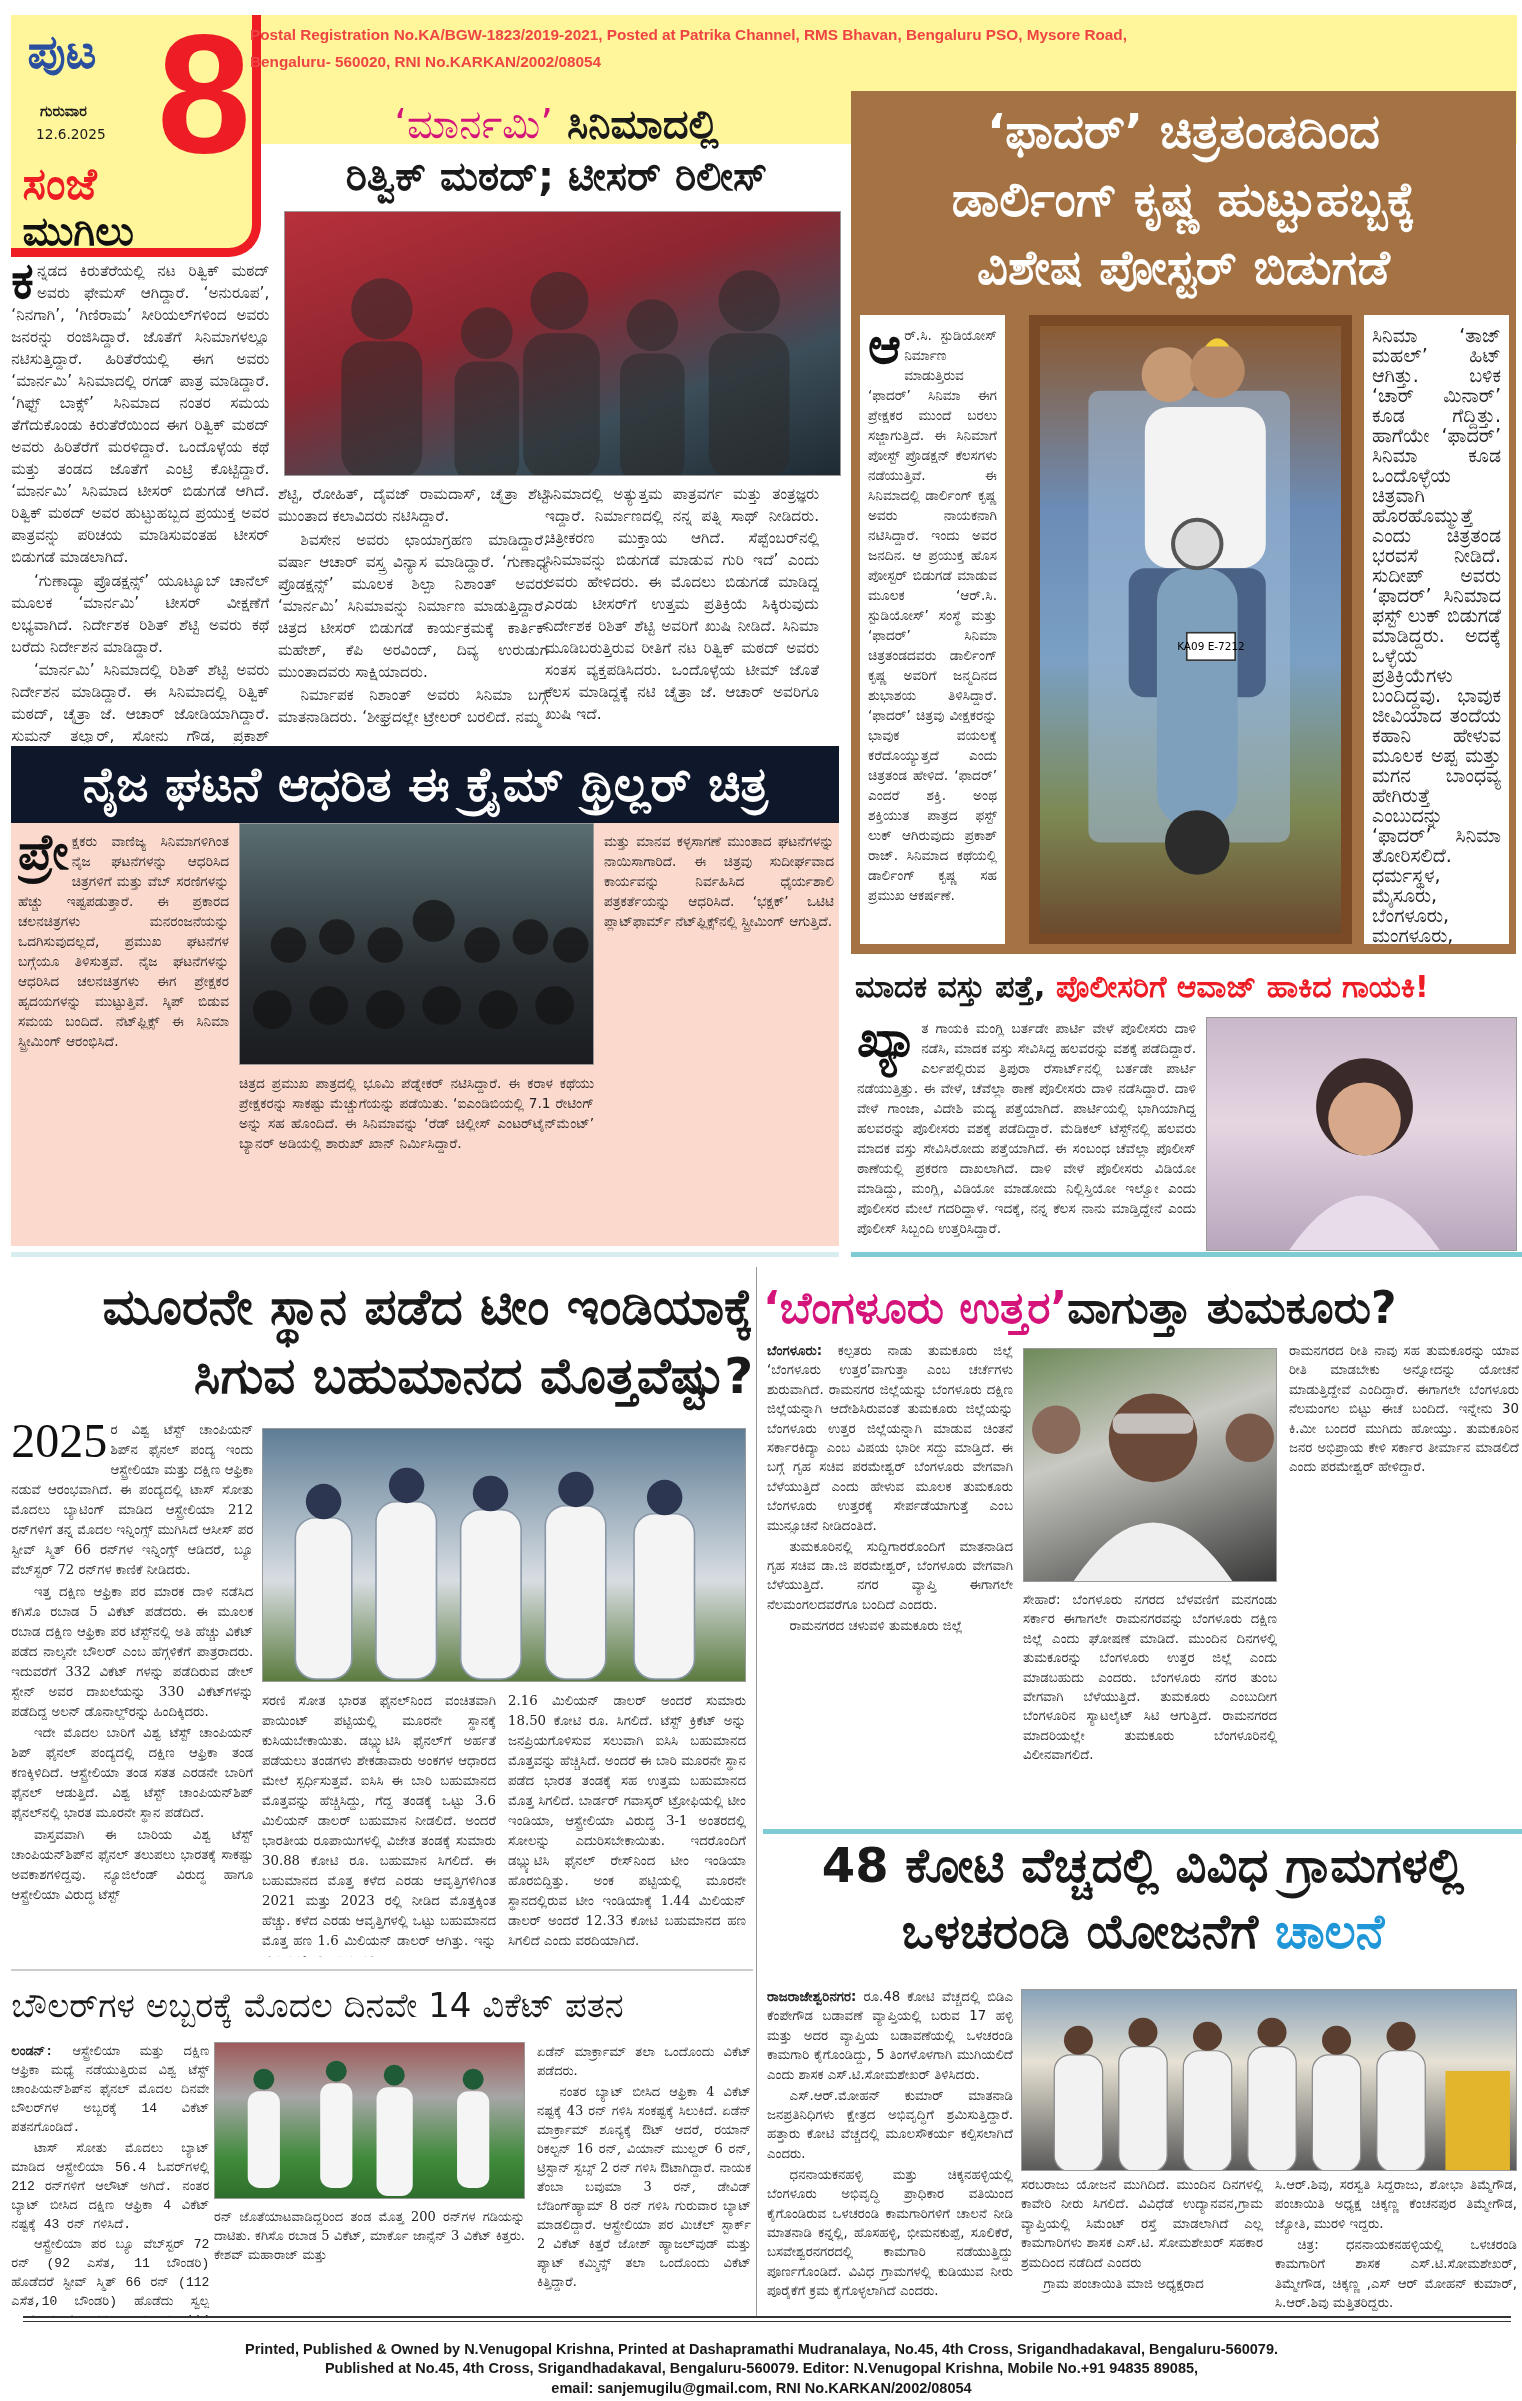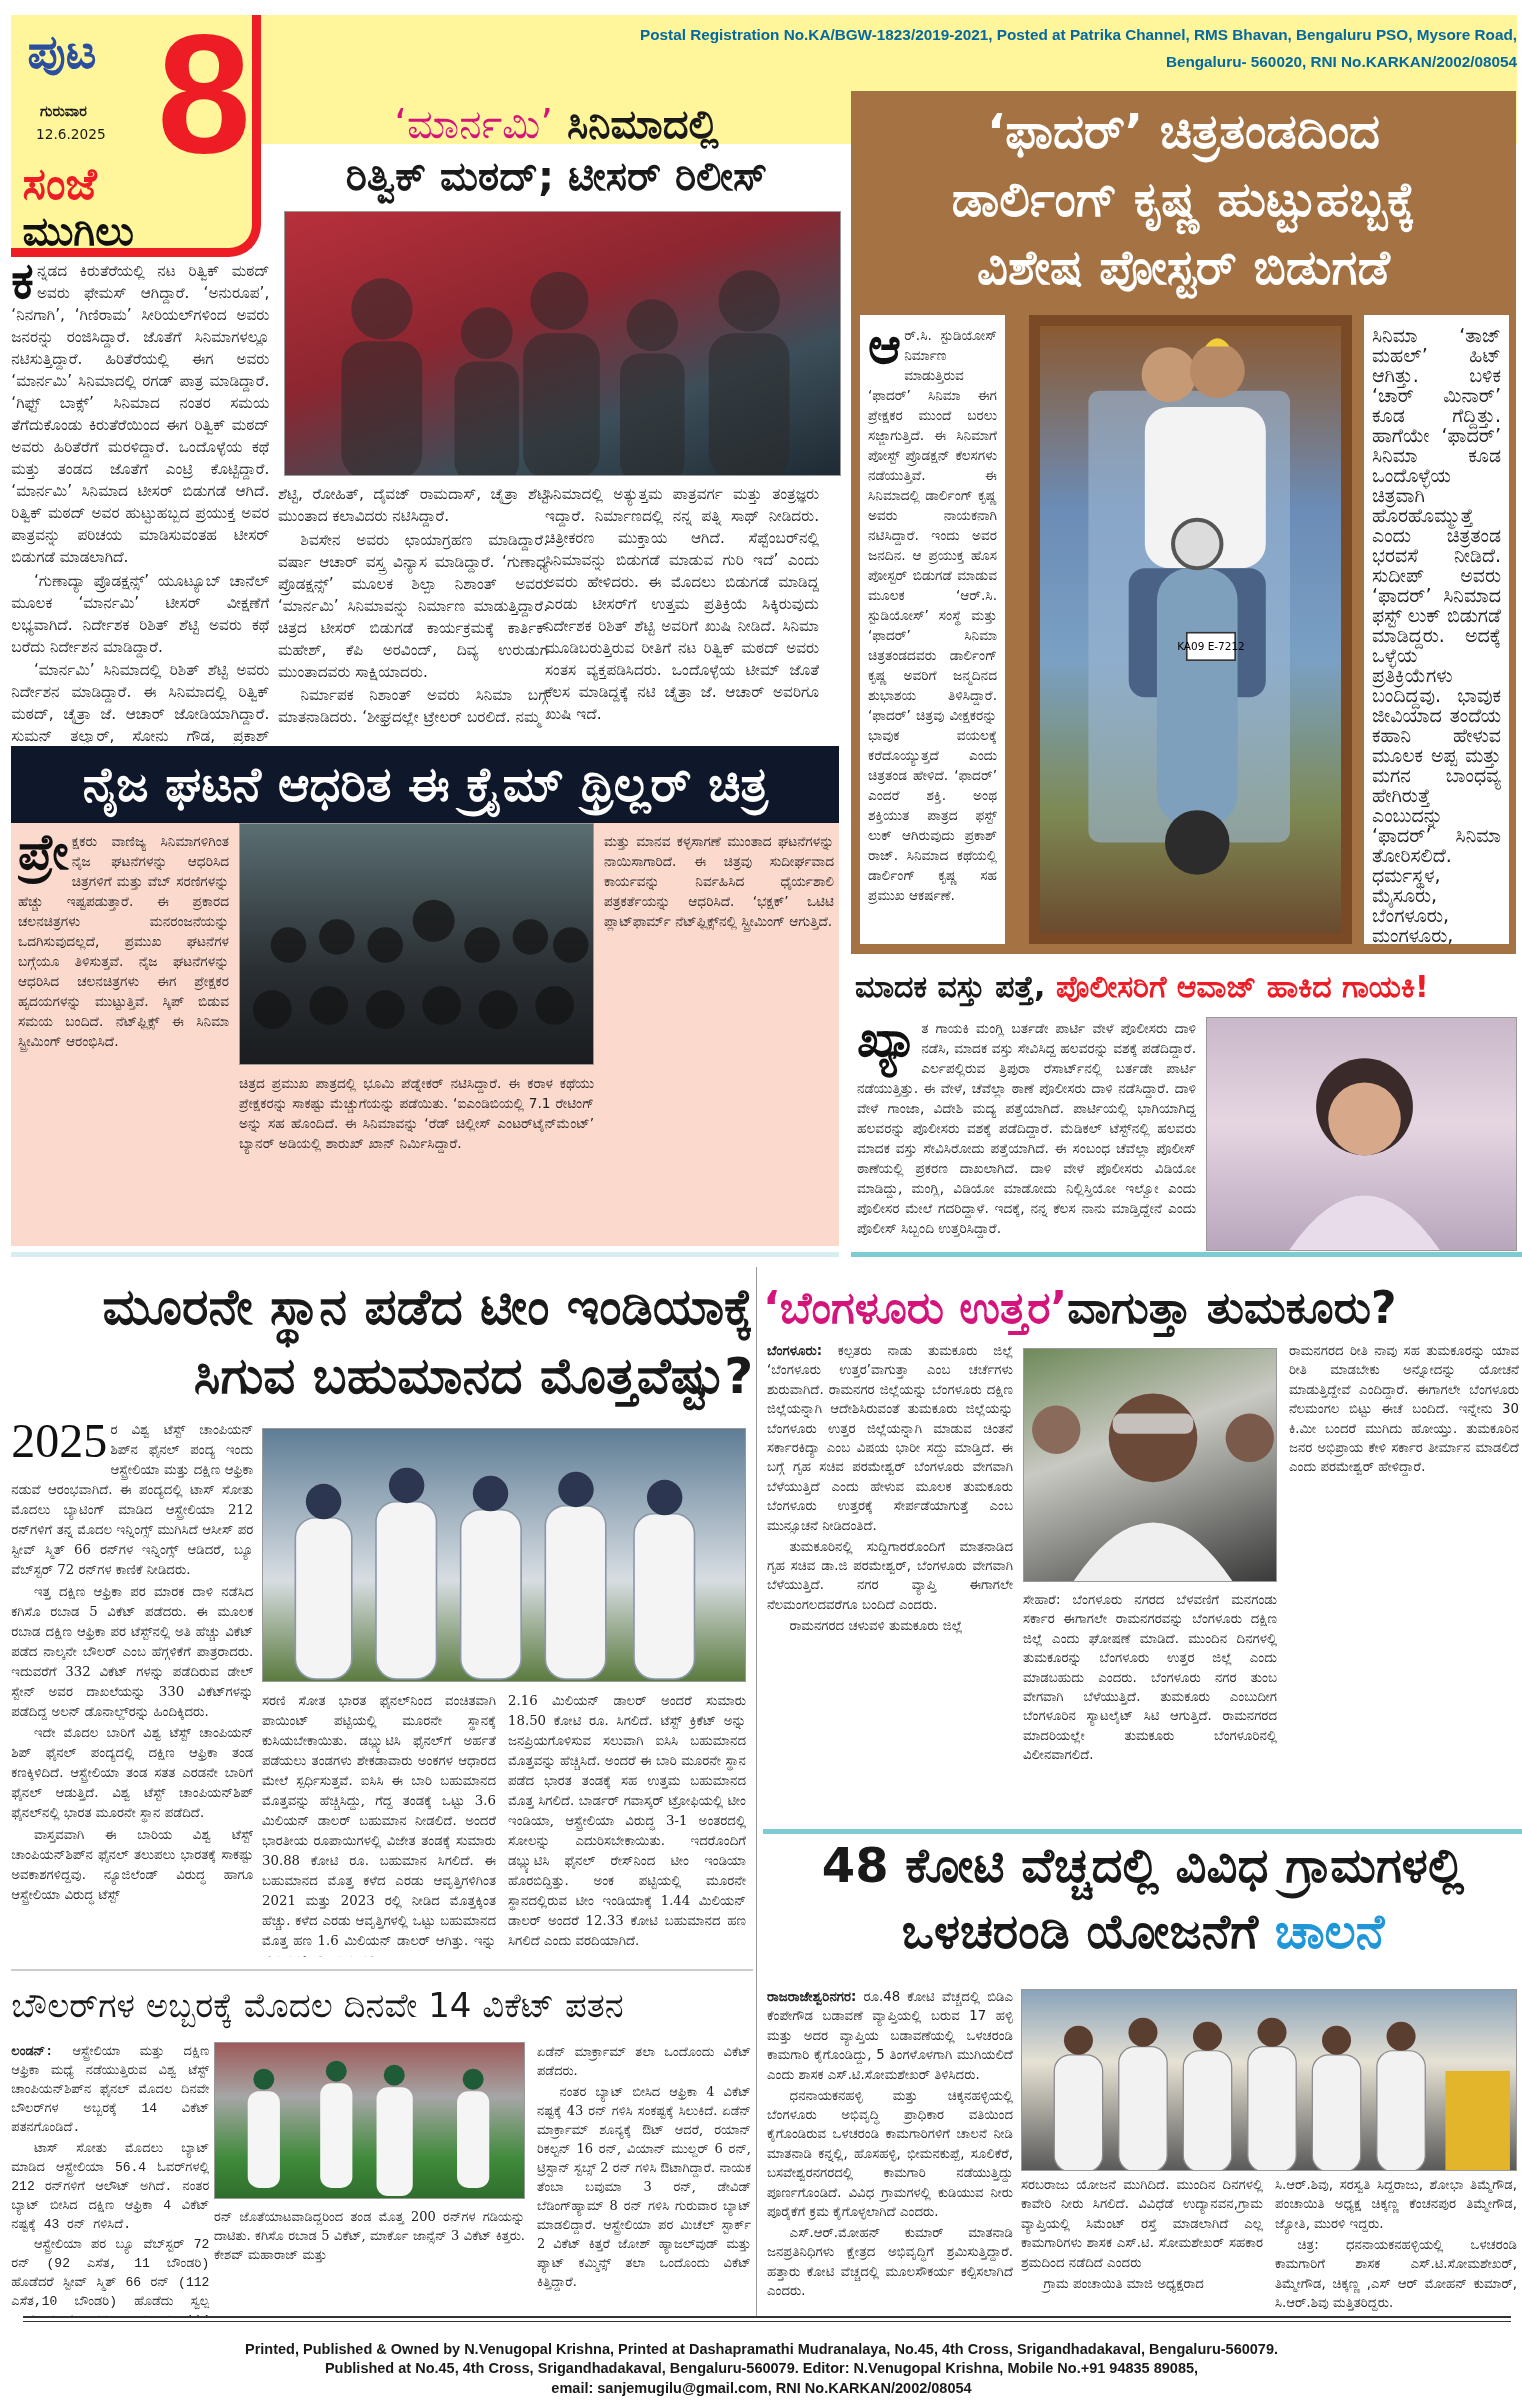--- a/index.html
+++ b/index.html
@@ -13,21 +13,21 @@
   .photo{border:0.8px solid #999;overflow:hidden}
   
   #masthead-yellow{left:11.3px;top:14.5px;width:1506px;height:129px;background:#fff59a}
   #page-box{left:11.3px;top:14.5px;width:250px;height:242px;background:#fff59a;border-right:9.7px solid #ee1c25;border-bottom:9.7px solid #ee1c25;border-bottom-right-radius:32px}
   #puta{left:27.4px;top:24px;font-size:47px;color:#2a4ea0;font-weight:bold;font-family:"DejaVu Serif",serif}
   #pagenum{left:157px;top:13px;font-size:169px;line-height:161px;font-weight:bold;color:#ee1c25;font-family:"Liberation Sans",sans-serif}
   #weekday{left:40px;top:103px;font-size:14.5px;font-weight:bold}
   #date{left:36px;top:126px;font-size:13.7px}
   #sanje{left:22.6px;top:158px;font-size:44px;font-weight:bold;color:#ee1c25}
   #mugilu{left:22.6px;top:208px;font-size:40px;font-weight:bold;color:#111}
-  #postal{left:266px;top:21px;width:1251px;text-align:right;font-family:"Liberation Sans",sans-serif;font-weight:bold;font-size:15.3px;line-height:27.4px;color:#0369a1}
+  #postal{left:250px;top:21px;width:1251px;text-align:left;font-family:"Liberation Sans",sans-serif;font-weight:bold;font-size:15.3px;line-height:27.4px;color:#ef4444}
   
   #mar-head{left:278px;top:98px;width:557px;text-align:center;font-size:40px;font-weight:bold;line-height:52px}
   #mar-head .pink{color:#d4147a;font-weight:normal}
   #mar-photo{left:284px;top:211px;width:557px;height:265px;background:linear-gradient(160deg,#b8303b 0%,#8c2630 40%,#3c4e59 70%,#1f2a33 100%)}
   
   #father-box{left:851px;top:91px;width:665px;height:863px;background:#a57343}
   #father-head{left:855px;top:97px;width:657px;text-align:center;color:#fff;font-size:48px;font-weight:bold;line-height:68px}
   .father-col{background:#fff;top:315px;height:629px;padding:9.7px 8px}
   #father-c1{left:860px;width:145px}
   #father-c3{left:1364px;width:145px}
@@ -246,22 +246,22 @@
   <p class="first">ರಾಮನಗರದ ರೀತಿ ನಾವು ಸಹ ತುಮಕೂರನ್ನು ಯಾವ ರೀತಿ ಮಾಡಬೇಕು ಅನ್ನೋದನ್ನು ಯೋಚನೆ ಮಾಡುತ್ತಿದ್ದೇವೆ ಎಂದಿದ್ದಾರೆ. ಈಗಾಗಲೇ ಬೆಂಗಳೂರು ನೆಲಮಂಗಲ ಬಿಟ್ಟು ಈಚೆ ಬಂದಿದೆ. ಇನ್ನೇನು 30 ಕಿ.ಮೀ ಬಂದರೆ ಮುಗಿದು ಹೋಯ್ತು. ತುಮಕೂರಿನ ಜನರ ಅಭಿಪ್ರಾಯ ಕೇಳಿ ಸರ್ಕಾರ ತೀರ್ಮಾನ ಮಾಡಲಿದೆ ಎಂದು ಪರಮೇಶ್ವರ್ ಹೇಳಿದ್ದಾರೆ.</p>
 </div>
 <div class="abs teal-bar" style="left:763px;top:1829px;width:760px"></div>
 
 <div class="abs" id="crore-head">
   <div>48 ಕೋಟಿ ವೆಚ್ಚದಲ್ಲಿ ವಿವಿಧ ಗ್ರಾಮಗಳಲ್ಲಿ</div>
   <div><span>ಒಳಚರಂಡಿ ಯೋಜನೆಗೆ </span><span class="blue">ಚಾಲನೆ</span></div>
 </div>
 <div class="abs body-text" style="left:767px;top:1987px;width:246px;height:323px;overflow:hidden;font-size:13.3px;line-height:19.4px">
   <p class="first"><b>ರಾಜರಾಜೇಶ್ವರಿನಗರ:</b> <span>ರೂ.48 ಕೋಟಿ ವೆಚ್ಚದಲ್ಲಿ ಬಿಡಿಎ ಕೆಂಪೇಗೌಡ ಬಡಾವಣೆ ವ್ಯಾಪ್ತಿಯಲ್ಲಿ ಬರುವ 17 ಹಳ್ಳಿ ಮತ್ತು ಅದರ ವ್ಯಾಪ್ತಿಯ ಬಡಾವಣೆಯಲ್ಲಿ ಒಳಚರಂಡಿ ಕಾಮಗಾರಿ ಕೈಗೊಂಡಿದ್ದು, 5 ತಿಂಗಳೊಳಗಾಗಿ ಮುಗಿಯಲಿದೆ ಎಂದು ಶಾಸಕ ಎಸ್.ಟಿ.ಸೋಮಶೇಖರ್ ತಿಳಿಸಿದರು.</span></p>
+  <p>ಎಸ್.ಆರ್.ಮೋಹನ್ ಕುಮಾರ್ ಮಾತನಾಡಿ ಜನಪ್ರತಿನಿಧಿಗಳು ಕ್ಷೇತ್ರದ ಅಭಿವೃದ್ಧಿಗೆ ಶ್ರಮಿಸುತ್ತಿದ್ದಾರೆ. ಹತ್ತಾರು ಕೋಟಿ ವೆಚ್ಚದಲ್ಲಿ ಮೂಲಸೌಕರ್ಯ ಕಲ್ಪಿಸಲಾಗಿದೆ ಎಂದರು.</p>
   <p>ಧನನಾಯಕನಹಳ್ಳಿ ಮತ್ತು ಚಿಕ್ಕನಹಳ್ಳಿಯಲ್ಲಿ ಬೆಂಗಳೂರು ಅಭಿವೃದ್ಧಿ ಪ್ರಾಧಿಕಾರ ವತಿಯಿಂದ ಕೈಗೊಂಡಿರುವ ಒಳಚರಂಡಿ ಕಾಮಗಾರಿಗಳಿಗೆ ಚಾಲನೆ ನೀಡಿ ಮಾತನಾಡಿ ಕನ್ನಲ್ಲಿ, ಹೊಸಹಳ್ಳಿ, ಭೀಮನಕುಪ್ಪೆ, ಸೂಲಿಕೆರೆ, ಬಸವೇಶ್ವರನಗರದಲ್ಲಿ ಕಾಮಗಾರಿ ನಡೆಯುತ್ತಿದ್ದು ಪೂರ್ಣಗೊಂಡಿದೆ. ವಿವಿಧ ಗ್ರಾಮಗಳಲ್ಲಿ ಕುಡಿಯುವ ನೀರು ಪೂರೈಕೆಗೆ ಕ್ರಮ ಕೈಗೊಳ್ಳಲಾಗಿದೆ ಎಂದರು.</p>
-  <p>ಎಸ್.ಆರ್.ಮೋಹನ್ ಕುಮಾರ್ ಮಾತನಾಡಿ ಜನಪ್ರತಿನಿಧಿಗಳು ಕ್ಷೇತ್ರದ ಅಭಿವೃದ್ಧಿಗೆ ಶ್ರಮಿಸುತ್ತಿದ್ದಾರೆ. ಹತ್ತಾರು ಕೋಟಿ ವೆಚ್ಚದಲ್ಲಿ ಮೂಲಸೌಕರ್ಯ ಕಲ್ಪಿಸಲಾಗಿದೆ ಎಂದರು.</p>
 </div>
 <div class="abs photo" id="crore-photo">
   <svg width="496" height="182" viewBox="0 0 615 225">
     <g fill="#f2f2f2" stroke="#888" stroke-width="1.5">
       <rect x="40" y="80" width="60" height="145" rx="20"></rect>
         <rect x="120" y="70" width="60" height="155" rx="20"></rect>
       <rect x="200" y="75" width="60" height="150" rx="20"></rect>
         <rect x="280" y="70" width="60" height="155" rx="20"></rect>
       <rect x="360" y="80" width="60" height="145" rx="20"></rect>
         <rect x="440" y="75" width="60" height="150" rx="20"></rect>

